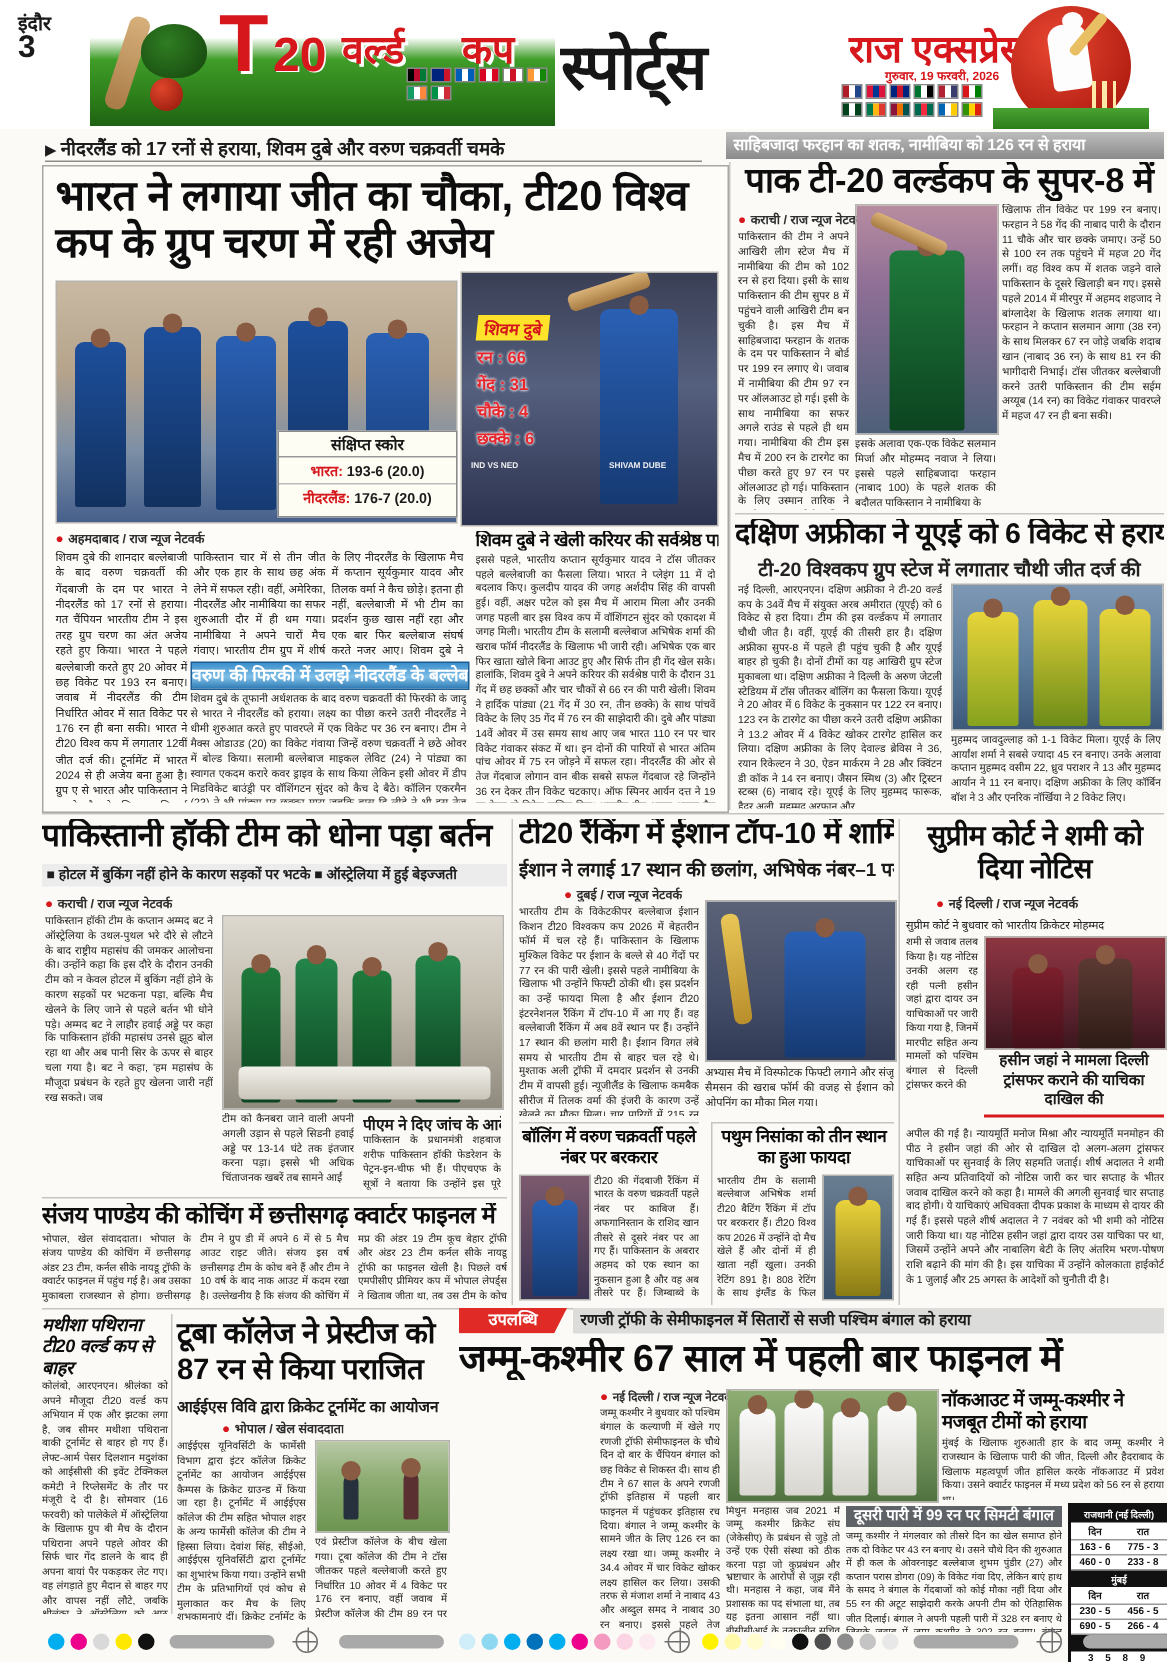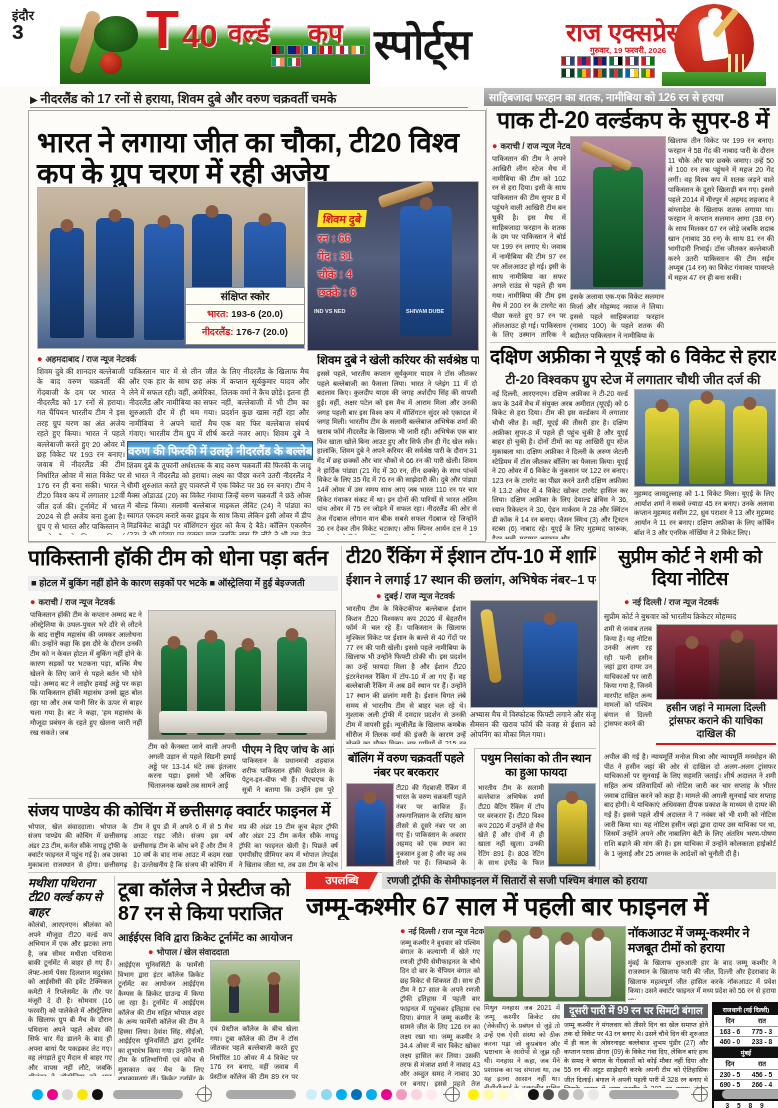--- a/index.html
+++ b/index.html
@@ -41,21 +41,21 @@
 
   <div class="abs" style="left:0;top:0;width:778px;height:86px;background:#fff;">
     <div class="abs" style="left:12px;top:6px;font-size:13px;font-weight:800;">इंदौर</div>
     <div class="abs" style="left:12px;top:20px;font-size:21px;font-weight:800;">3</div>
 
     <div class="abs" style="left:60px;top:2px;width:310px;height:82px;background:linear-gradient(180deg,#ffffff 0%,#ffffff 28%,#3f9d28 46%,#2c7d1a 78%,#1f6212 100%);overflow:hidden;">
       <div class="abs" style="left:18px;top:8px;width:14px;height:64px;background:linear-gradient(#d7b07c,#a97b46);transform:rotate(18deg);border-radius:6px;"></div>
       <div class="abs" style="left:34px;top:14px;width:44px;height:36px;background:radial-gradient(circle at 40% 35%,#2f7d22,#14430d);border-radius:50% 50% 45% 45%;"></div>
       <div class="abs" style="left:40px;top:50px;width:22px;height:22px;background:radial-gradient(circle at 35% 30%,#e0452c,#8f1608);border-radius:50%;"></div>
       <div class="abs" style="left:86px;top:-4px;font-size:54px;font-weight:900;color:#d6171c;text-shadow:2px 2px 0 #fff;">T</div>
-      <div class="abs" style="left:122px;top:16px;font-size:32px;font-weight:900;color:#d6171c;text-shadow:1px 1px 0 #fff;">40</div>
+      <div class="abs" style="left:122px;top:16px;font-size:32px;font-weight:900;color:#d6171c;text-shadow:1px 1px 0 #fff;">20</div>
       <div class="abs" style="left:168px;top:12px;font-size:26px;font-weight:900;color:#d6171c;text-shadow:2px 2px 0 #fff,-1px -1px 0 #fff;">वर्ल्ड</div>
       <div class="abs" style="left:248px;top:12px;font-size:26px;font-weight:900;color:#d6171c;text-shadow:2px 2px 0 #fff,-1px -1px 0 #fff;">कप</div>
       <div class="abs" id="flags-left" style="left:210px;top:42px;width:96px;display:flex;flex-wrap:wrap;">
           <div class="flag">
             <div style="background: rgb(0, 0, 0);"></div>
             <div style="background: rgb(191, 10, 48);"></div>
             <div style="background: rgb(0, 122, 54);"></div>
           </div>
           <div class="flag">
             <div style="background: rgb(0, 36, 125);"></div>
@@ -173,21 +173,21 @@
   </div>
 
   <div class="abs" style="left:30px;top:90px;width:438px;height:17px;border-bottom:1.5px solid #8d8b86;font-size:12.5px;font-weight:800;color:#1c1c1c;white-space:nowrap;overflow:hidden;">
     <span style="color:#1c1c1c;font-size:10px;">▶ </span><span>नीदरलैंड को 17 रनों से हराया, शिवम दुबे और वरुण चक्रवर्ती चमके</span>
   </div>
   <div class="abs" style="left:484px;top:88px;width:292px;height:18px;background:linear-gradient(180deg,#bdbdbd,#8a8a8a);color:#fff;font-size:10.6px;font-weight:800;line-height:18px;padding-left:5px;box-sizing:border-box;white-space:nowrap;overflow:hidden;">
     <span>साहिबजादा फरहान का शतक, नामीबिया को 126 रन से हराया</span>
   </div>
 
   <div class="abs" style="left:28px;top:110px;width:456px;height:430px;border:1.5px solid #a9a7a2;background:#fdfcf9;">
-    <div class="abs hl" style="left:8px;top:4px;width:440px;font-size:28px;margin-top:12px;">भारत ने लगाया जीत का चौका, टी20 विश्व कप के ग्रुप चरण में रही अजेय</div>
+    <div class="abs hl" style="left:8px;top:4px;width:440px;font-size:28px;">भारत ने लगाया जीत का चौका, टी20 विश्व कप के ग्रुप चरण में रही अजेय</div>
 
     <div class="abs photo" style="left:8px;top:76px;width:266px;height:160px;background:linear-gradient(180deg,#c9b9a3 0%,#b5a38b 38%,#7d8fa6 70%,#46608c 100%);">
       <div class="fig" style="left:12px;top:40px;width:34px;height:110px;background:linear-gradient(#1d4f9c,#12315f);"></div>
       <div class="fig" style="left:58px;top:30px;width:38px;height:120px;background:linear-gradient(#1d4f9c,#12315f);"></div>
       <div class="fig" style="left:106px;top:36px;width:40px;height:116px;background:linear-gradient(#2a60b4,#163a72);"></div>
       <div class="fig" style="left:154px;top:26px;width:40px;height:126px;background:linear-gradient(#1d4f9c,#12315f);"></div>
       <div class="fig" style="left:206px;top:34px;width:42px;height:118px;background:linear-gradient(#2a60b4,#163a72);"></div>
     </div>
 
     <div class="abs" style="left:156px;top:176px;width:118px;height:56px;background:#fdfdf4;border:1px solid #8b8b8b;text-align:center;">

